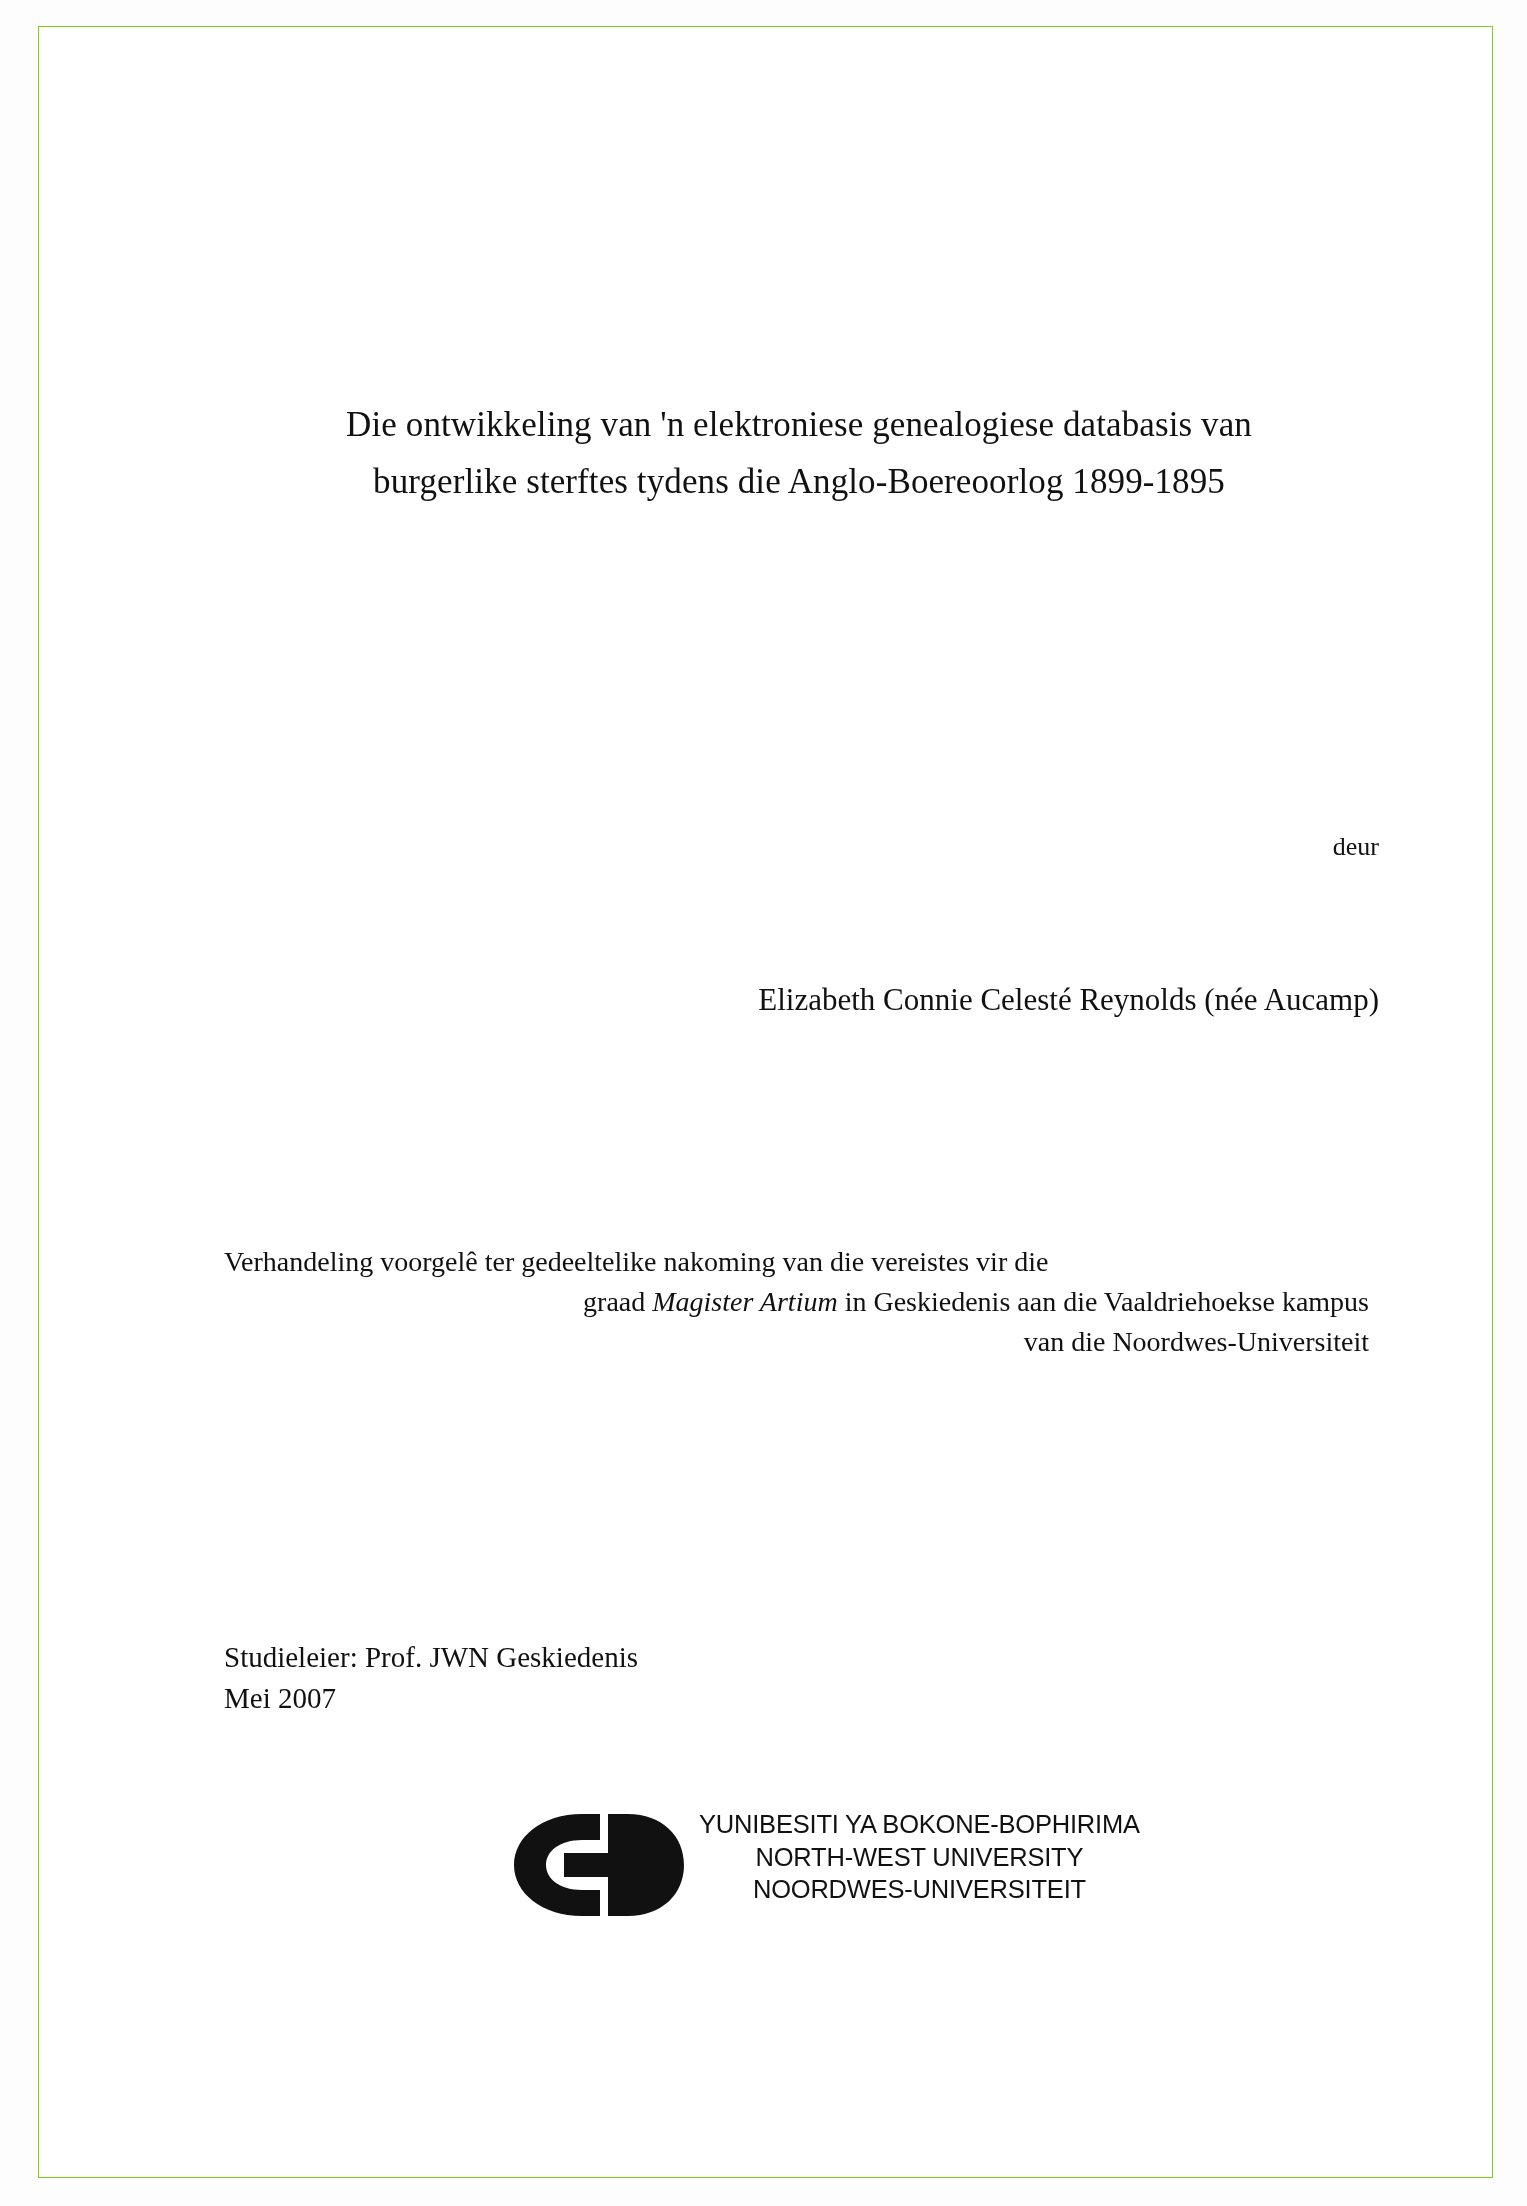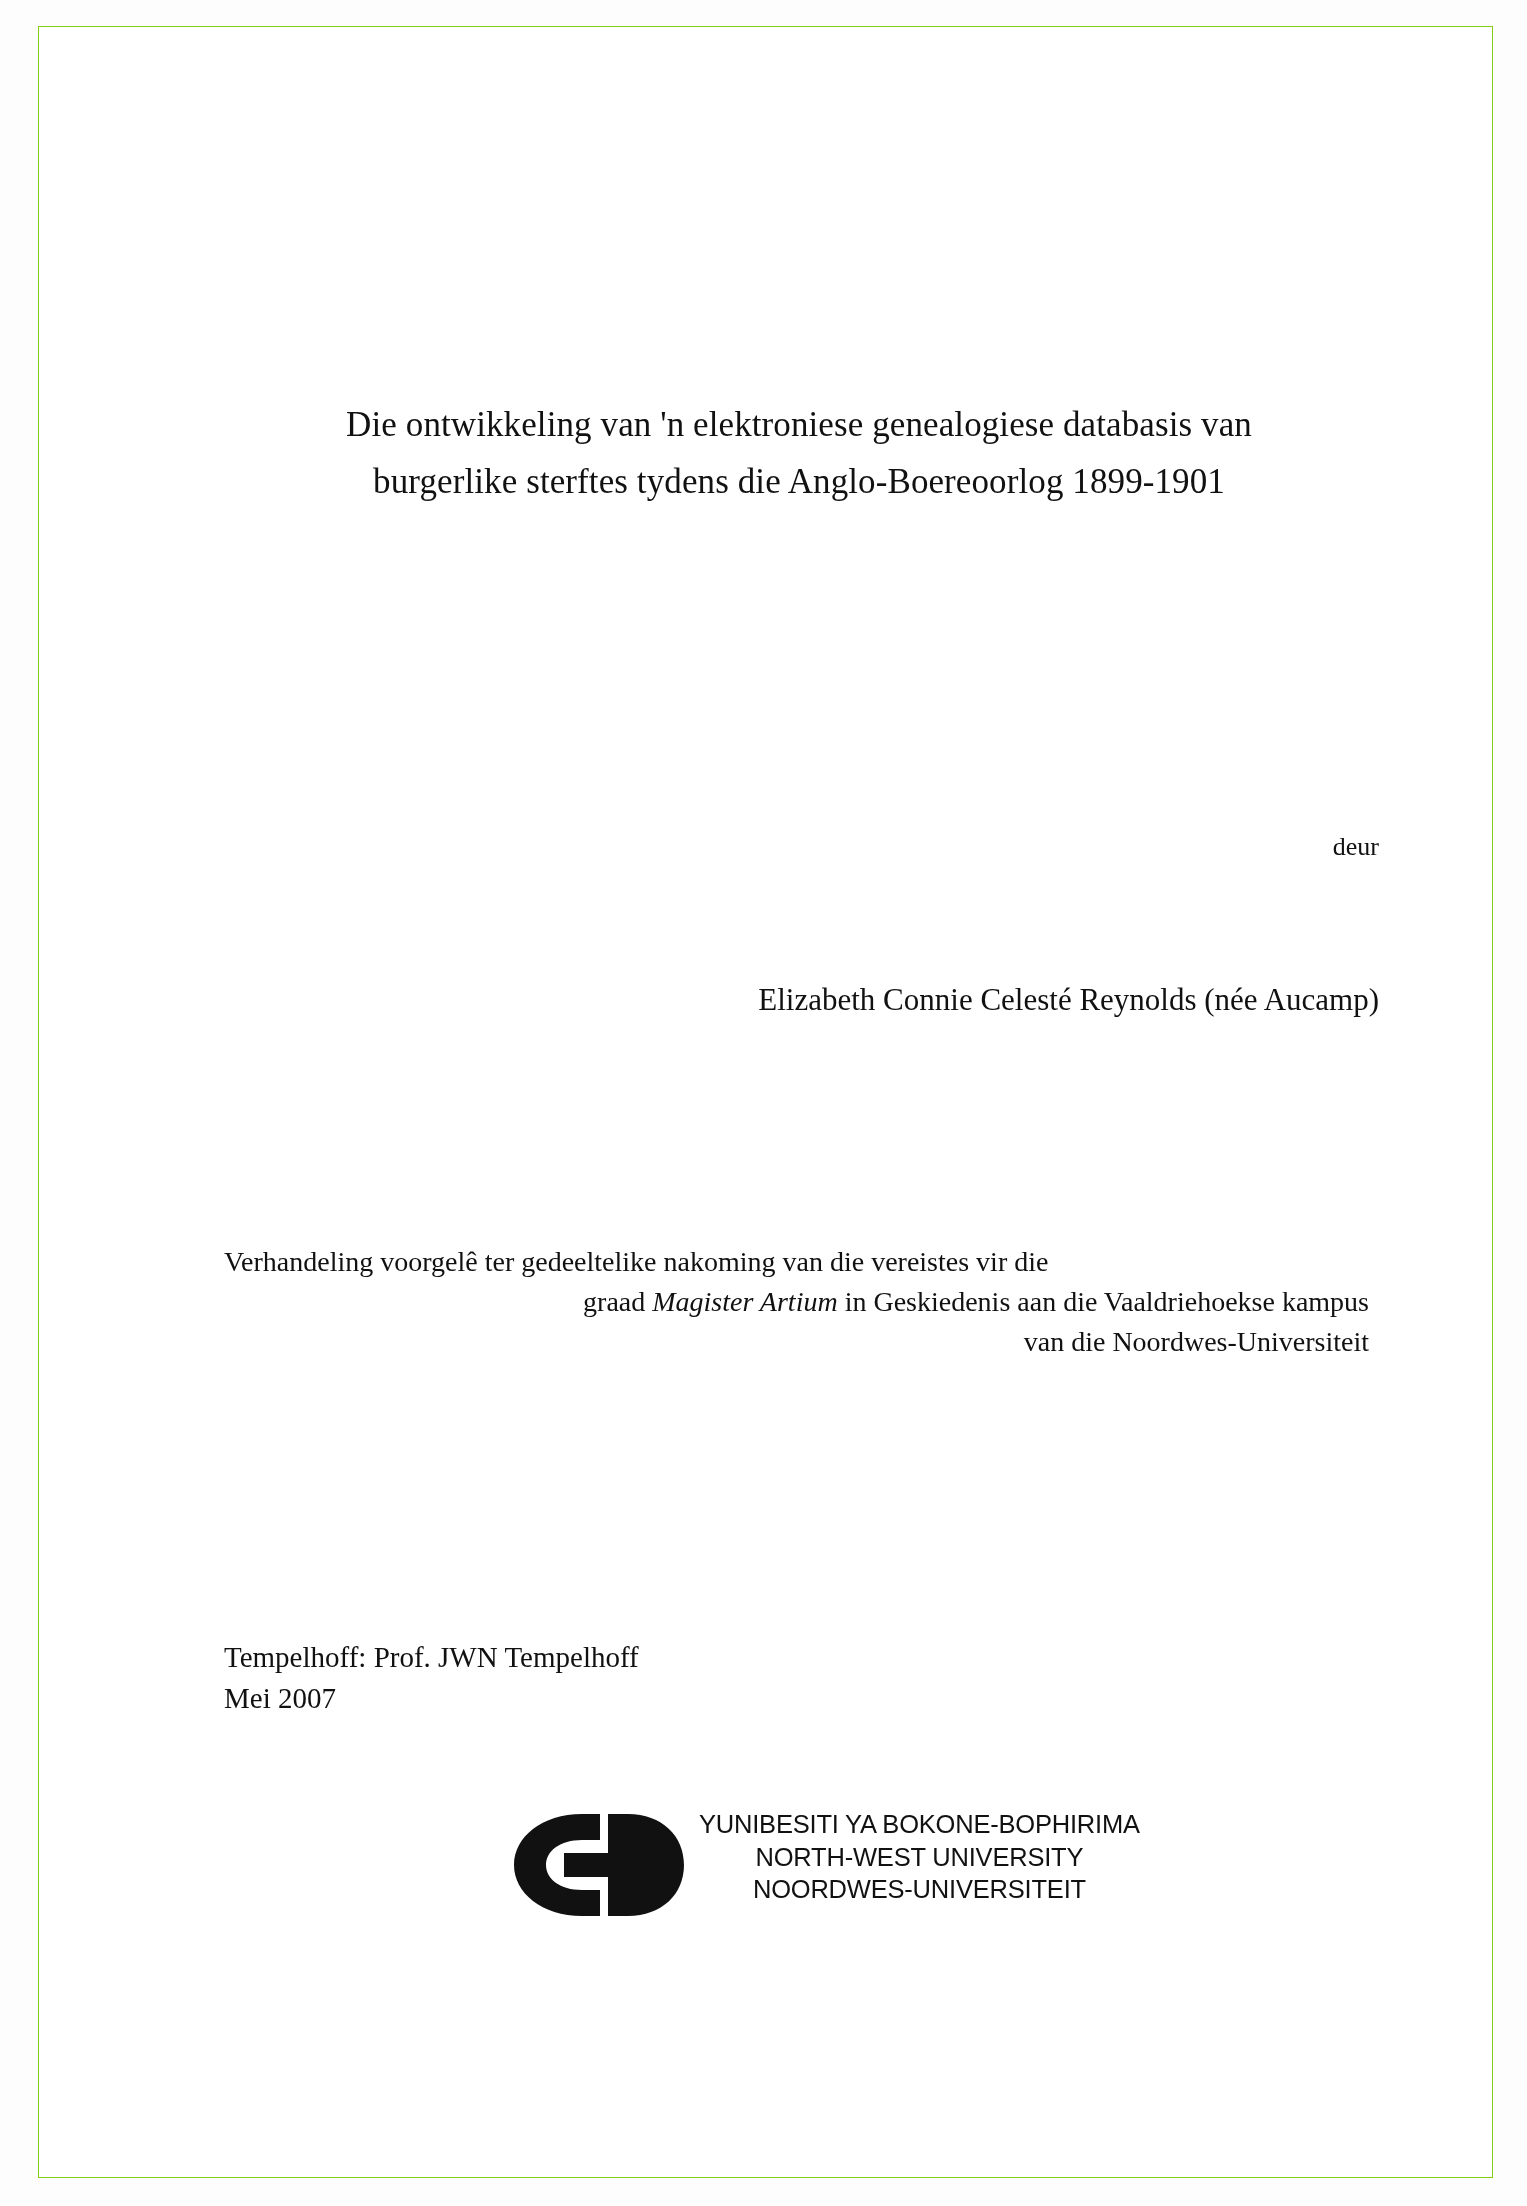--- a/index.html
+++ b/index.html
@@ -138,35 +138,35 @@
 </head>
 <body>
 
 <div class="scan-page">
   <div class="page-frame">
 
     <div class="content">
 
       <div class="title-block">
         <div class="title-line">Die ontwikkeling van 'n elektroniese genealogiese databasis van</div>
-        <div class="title-line">burgerlike sterftes tydens die Anglo-Boereoorlog 1899-1901</div>
+        <div class="title-line">burgerlike sterftes tydens die Anglo-Boereoorlog 1899-1895</div>
       </div>
 
       <div class="deur">deur</div>
 
       <div class="author">Elizabeth Connie Celesté Reynolds (née Aucamp)</div>
 
       <div class="statement">
         <div class="just">Verhandeling voorgelê ter gedeeltelike nakoming van die vereistes vir die</div>
         <div class="plain"><span>graad </span><i>Magister Artium</i><span> in Geskiedenis aan die Vaaldriehoekse kampus</span></div>
         <div class="plain">van die Noordwes-Universiteit</div>
       </div>
 
       <div class="supervisor">
-        <div>Tempelhoff: Prof. JWN Tempelhoff</div>
+        <div>Studieleier: Prof. JWN Geskiedenis</div>
         <div>Mei 2007</div>
       </div>
 
       <div class="logo-block">
         <div class="logo-mark">
           <svg viewBox="0 0 190 118" width="190" height="118" aria-hidden="true">
 
             <path d="M78 8 C38 8 10 31 10 59 C10 87 38 110 78 110 L96 110 L96 84 L78 84 C56 84 42 73 42 59 C42 45 56 34 78 34 L96 34 L96 8 Z" fill="#111111"></path>
             <rect x="60" y="47" width="56" height="24" fill="#111111"></rect>
             <path d="M104 8 L104 110 L124 110 C158 110 180 88 180 59 C180 30 158 8 124 8 Z M134 34 L124 34 L124 84 L134 84 C150 84 160 73 160 59 C160 45 150 34 134 34 Z" fill="#111111"></path>

